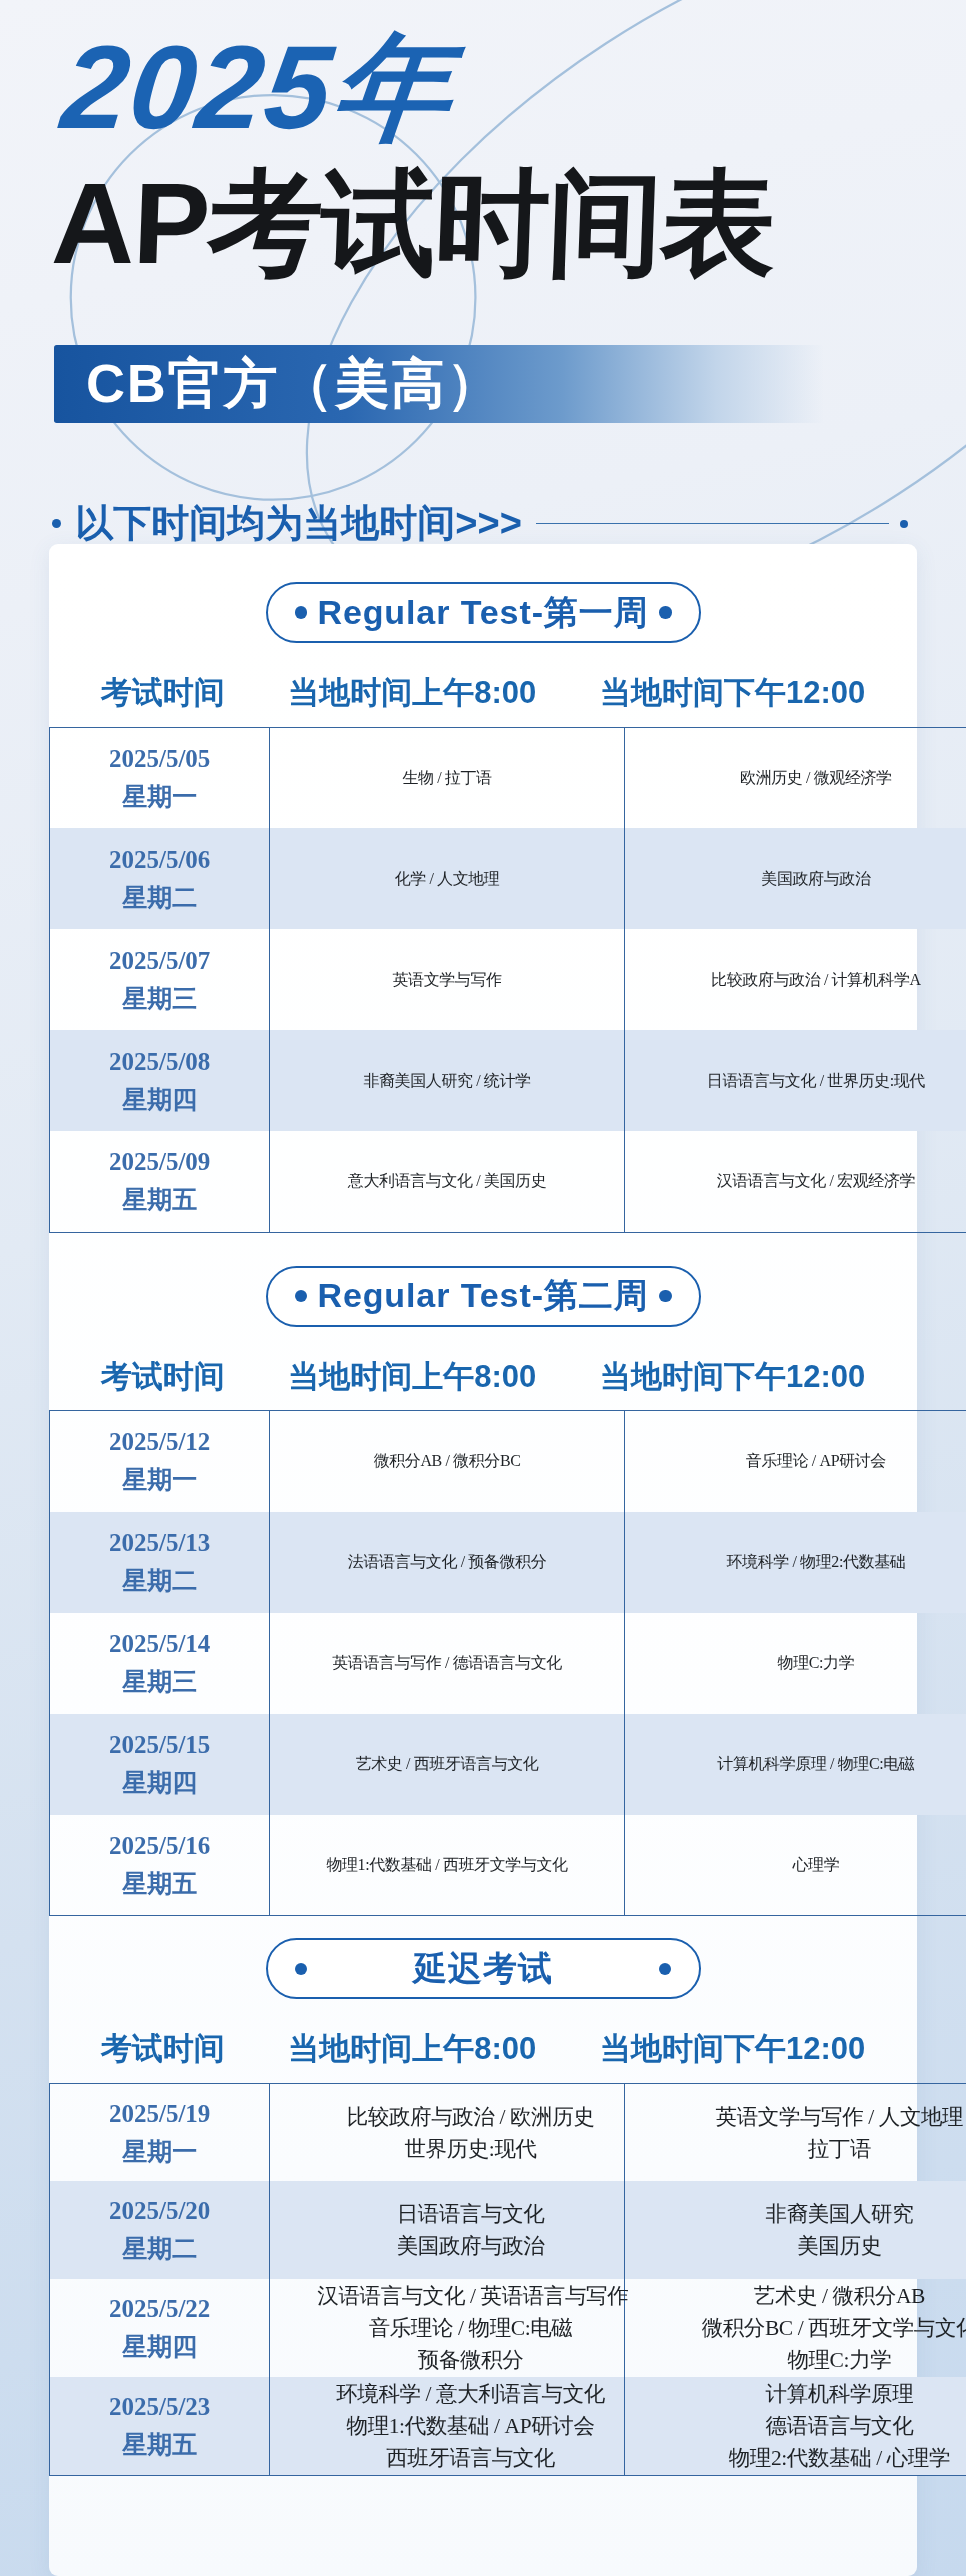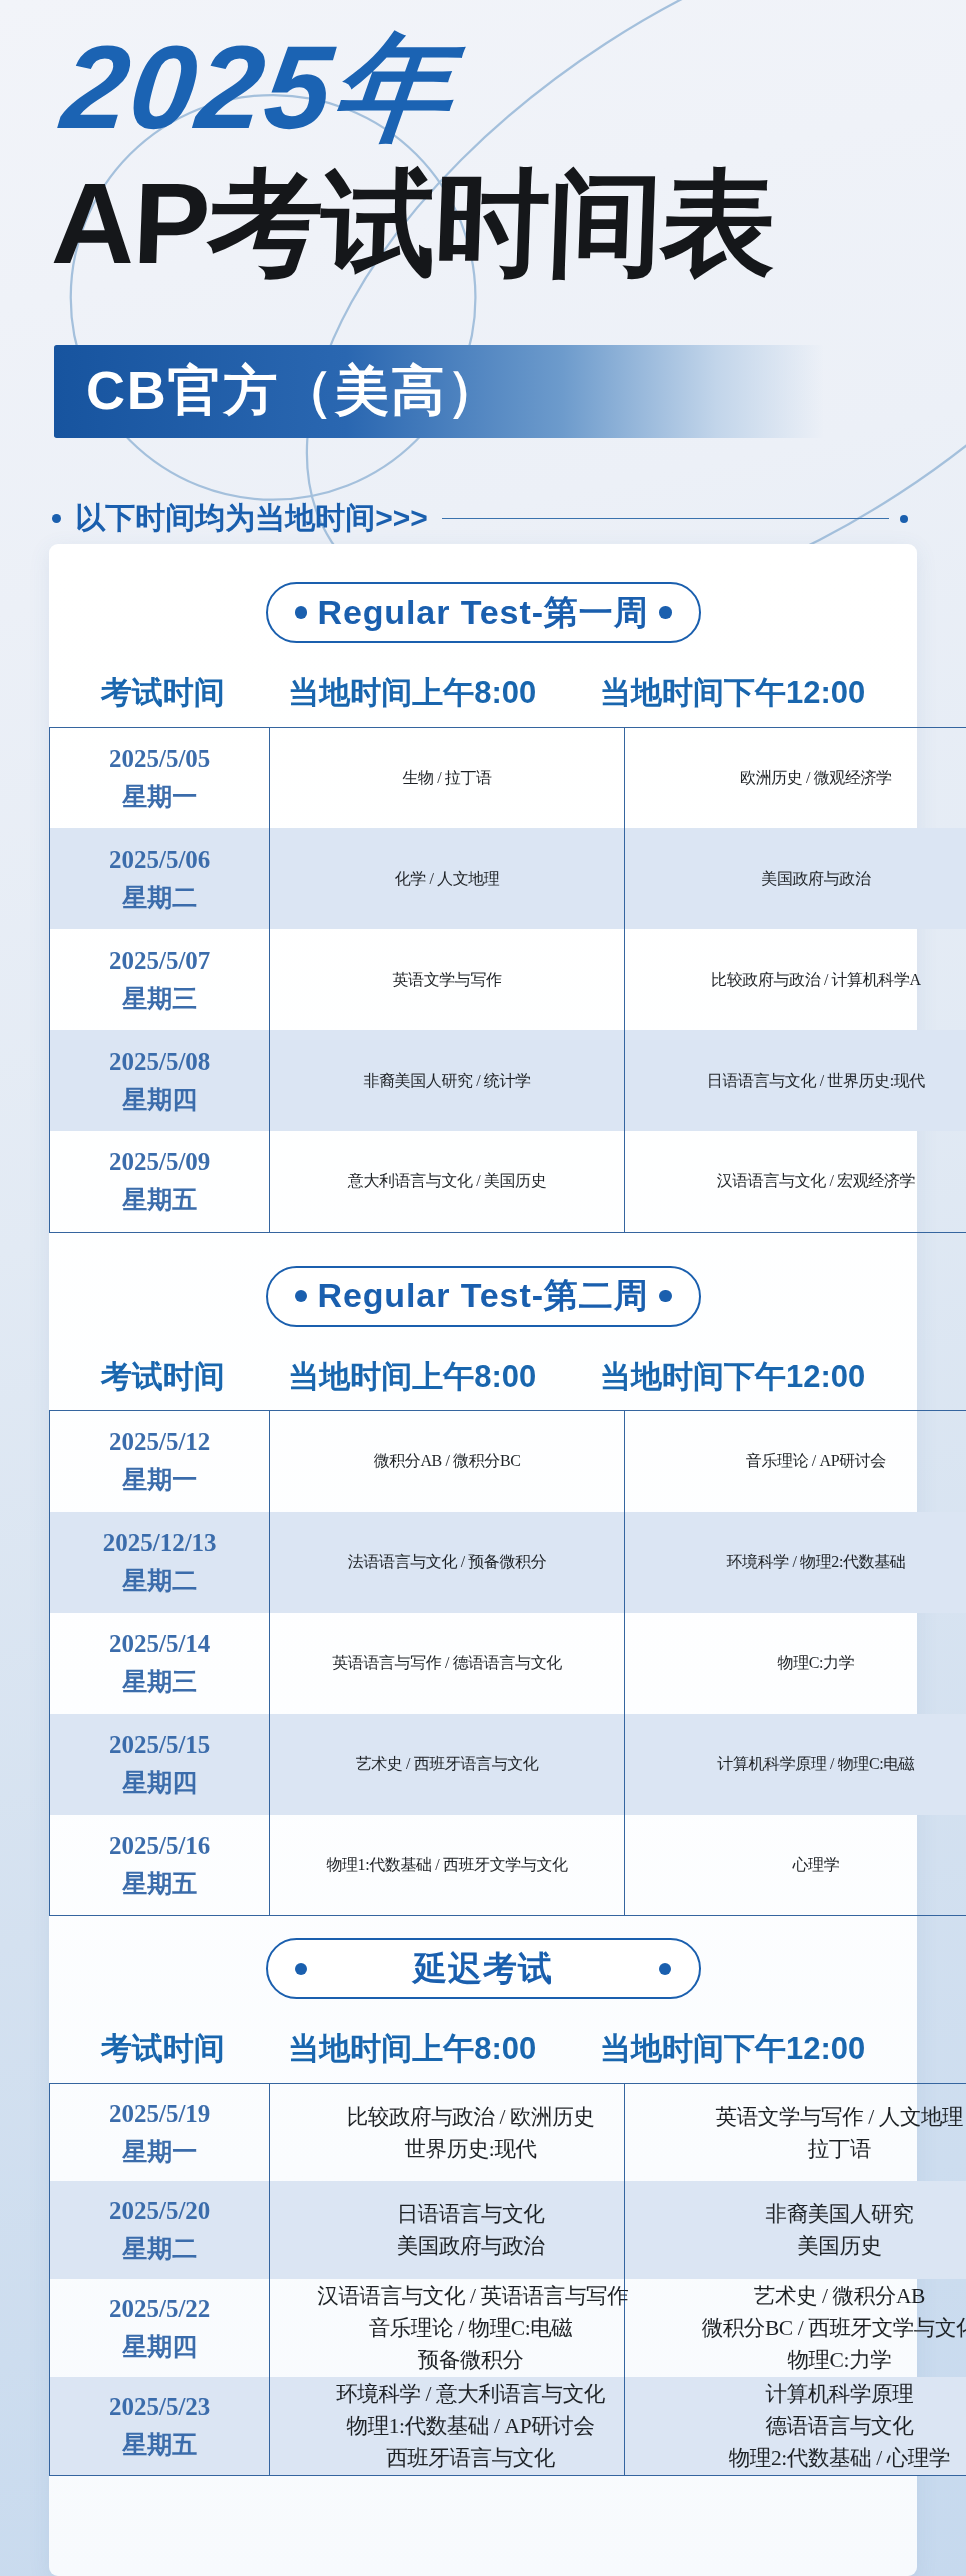--- a/index.html
+++ b/index.html
@@ -14,31 +14,31 @@
     position:absolute;left:63px;top:9px;
     font-size:118px;font-weight:900;font-style:italic;
     color:var(--accent2);letter-spacing:1.8px;transform:skewX(-6deg);
   }
   .title-main{
     position:absolute;left:52px;top:147px;
     font-size:115px;font-weight:900;color:var(--title);
     letter-spacing:-1.8px;transform:skewX(-2deg);white-space:nowrap;
   }
   .badge{
-    position:absolute;left:54px;top:345px;width:770px;height:93px;
+    position:absolute;left:54px;top:345px;width:770px;height:78px;
     background:linear-gradient(90deg,#17549f 0%,#2a67b1 38%,#6d9bcc 66%,#c2d5ea 86%,rgba(226,236,246,0) 100%);
     border-radius:2.7px;display:flex;align-items:center;
   }
   .badge-label{color:#ffffff;font-size:54px;font-weight:900;padding-left:32px;letter-spacing:1.8px;white-space:nowrap;}
   .note{
     position:absolute;left:52px;right:59px;top:498px;
     display:flex;align-items:center;gap:14.3px;
   }
   .note-dot{width:9px;height:9px;border-radius:50%;background:var(--accent);flex:0 0 auto;}
-  .note-text{font-size:30px;font-weight:700;color:var(--accent);white-space:nowrap;}
+  .note-text{font-size:38px;font-weight:700;color:var(--accent);white-space:nowrap;}
   .note-rule{flex:1 1 auto;height:1.8px;background:#3a72ad;}
   .note-end{width:8px;height:8px;border-radius:50%;background:var(--accent);flex:0 0 auto;margin-left:-3.6px;}
 
   .card{
     position:absolute;left:49px;top:544px;width:868px;height:2032px;z-index:1;
     background:linear-gradient(180deg,#ffffff 0%,#fdfeff 60%,#f7fafd 100%);
     border-radius:9px;box-shadow:0 5.4px 21.5px rgba(70,110,160,.10);
     padding-top:38px;box-sizing:border-box;
   }
   .pill{
@@ -201,21 +201,21 @@
             </td>
             <td class="c-exam">
               <div class="xl">微积分AB / 微积分BC</div>
             </td>
             <td class="c-exam">
               <div class="xl">音乐理论 / AP研讨会</div>
             </td>
           </tr>
           <tr>
             <td class="c-date">
-              <div class="d1">2025/12/13</div>
+              <div class="d1">2025/5/13</div>
               <div class="d1">星期二</div>
             </td>
             <td class="c-exam">
               <div class="xl">法语语言与文化 / 预备微积分</div>
             </td>
             <td class="c-exam">
               <div class="xl">环境科学 / 物理2:代数基础</div>
             </td>
           </tr>
           <tr>

